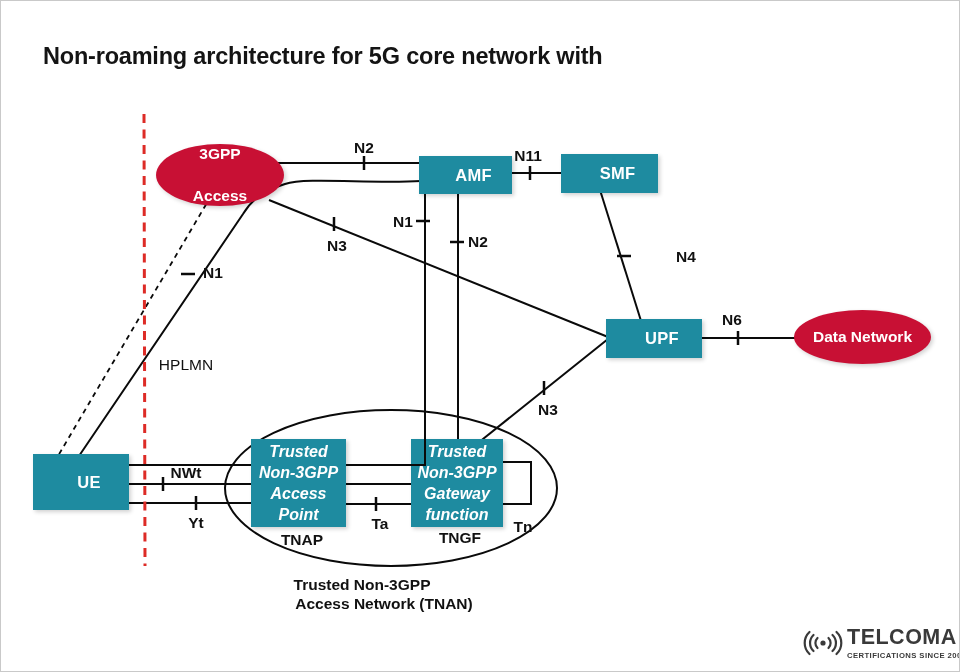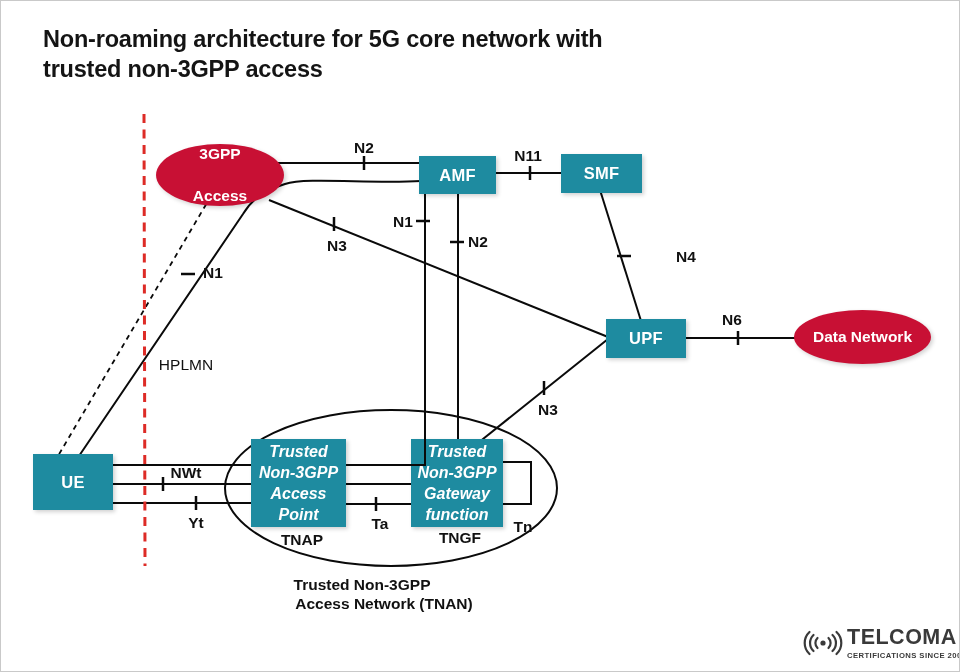--- a/index.html
+++ b/index.html
@@ -15,28 +15,28 @@
     font-family:"Liberation Sans",sans-serif;color:#141414;
     border:1px solid #C9C9C9;box-sizing:border-box;overflow:hidden;
   }
   svg.layer{position:absolute;left:0;top:0;pointer-events:none;}
   .ln{stroke:var(--line);stroke-width:2;fill:none;}
   .dln{stroke:var(--line);stroke-width:1.8;fill:none;stroke-dasharray:5 4.5;}
   .tk{stroke:var(--line);stroke-width:2.5;}
   .redln{stroke:var(--red-dash);stroke-width:3;stroke-dasharray:9 6.5;fill:none;}
   .oval-out{stroke:var(--line);stroke-width:2;fill:none;}
 
-  .title{position:absolute;left:42px;top:23px;font-size:23.5px;line-height:30px;
+  .title{position:absolute;left:42px;top:40px;font-size:23.5px;line-height:30px;
     font-weight:600;letter-spacing:-0.2px;color:#141414;z-index:2;}
 
   .box{position:absolute;background:var(--teal);color:#fff;display:flex;
     flex-direction:column;align-items:center;justify-content:center;
     font-weight:700;z-index:2;box-shadow:2px 2px 4px rgba(0,0,0,0.18);}
   .box .bl{display:block;text-align:center;}
-  .box1{font-size:16.5px;letter-spacing:0.3px;}
+  .box1{font-size:16.5px;letter-spacing:0.3px;padding-left:16px;}
   .box4{font-size:16px;line-height:21px;font-style:italic;}
 
   .nodeoval{position:absolute;background:var(--crimson);color:#fff;border-radius:50%;
     display:flex;flex-direction:column;align-items:center;justify-content:center;
     font-weight:700;font-size:15.5px;line-height:20px;z-index:2;
     box-shadow:2px 2px 4px rgba(0,0,0,0.18);gap:22px;}
 
   .lbl{position:absolute;transform:translate(-50%,-50%);font-size:15.5px;
     font-weight:600;color:#111;white-space:nowrap;z-index:2;}
   .lbl.light{font-weight:500;}
@@ -46,21 +46,20 @@
   .logo .name{font-size:21.5px;font-weight:800;letter-spacing:0.5px;line-height:1;}
   .logo .tag{font-size:7.7px;font-weight:600;letter-spacing:0.42px;margin-top:2px;white-space:nowrap;}
 </style>
 </head>
 <body>
 
 <div class="canvas">
 
   <div class="title">
     <div>Non-roaming architecture for 5G core network with</div>
-    <div>trusted non-3GPP access</div>
   </div>
 
   <svg class="layer" width="960" height="672" viewBox="0 0 960 672">
 
     <ellipse class="oval-out" cx="390" cy="487" rx="166" ry="78"></ellipse>
 
     <path class="ln" d="M268,162 L418,162"></path>
 
     <path class="ln" d="M495,172 L560,172"></path>
 

